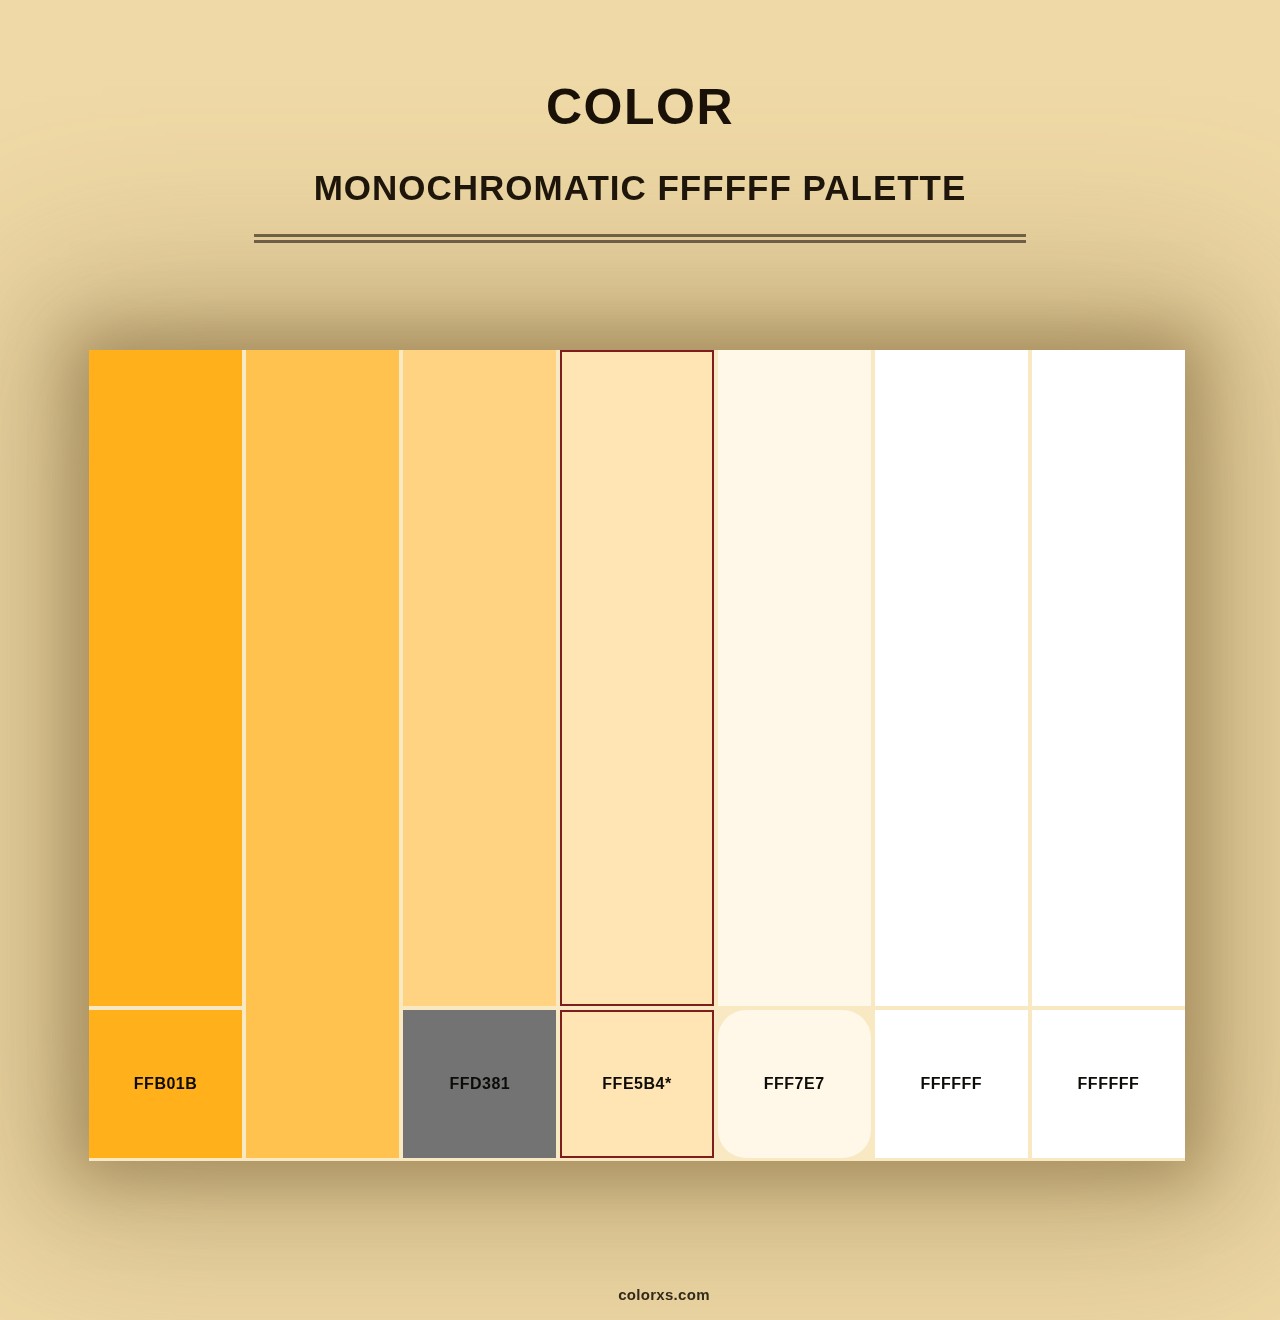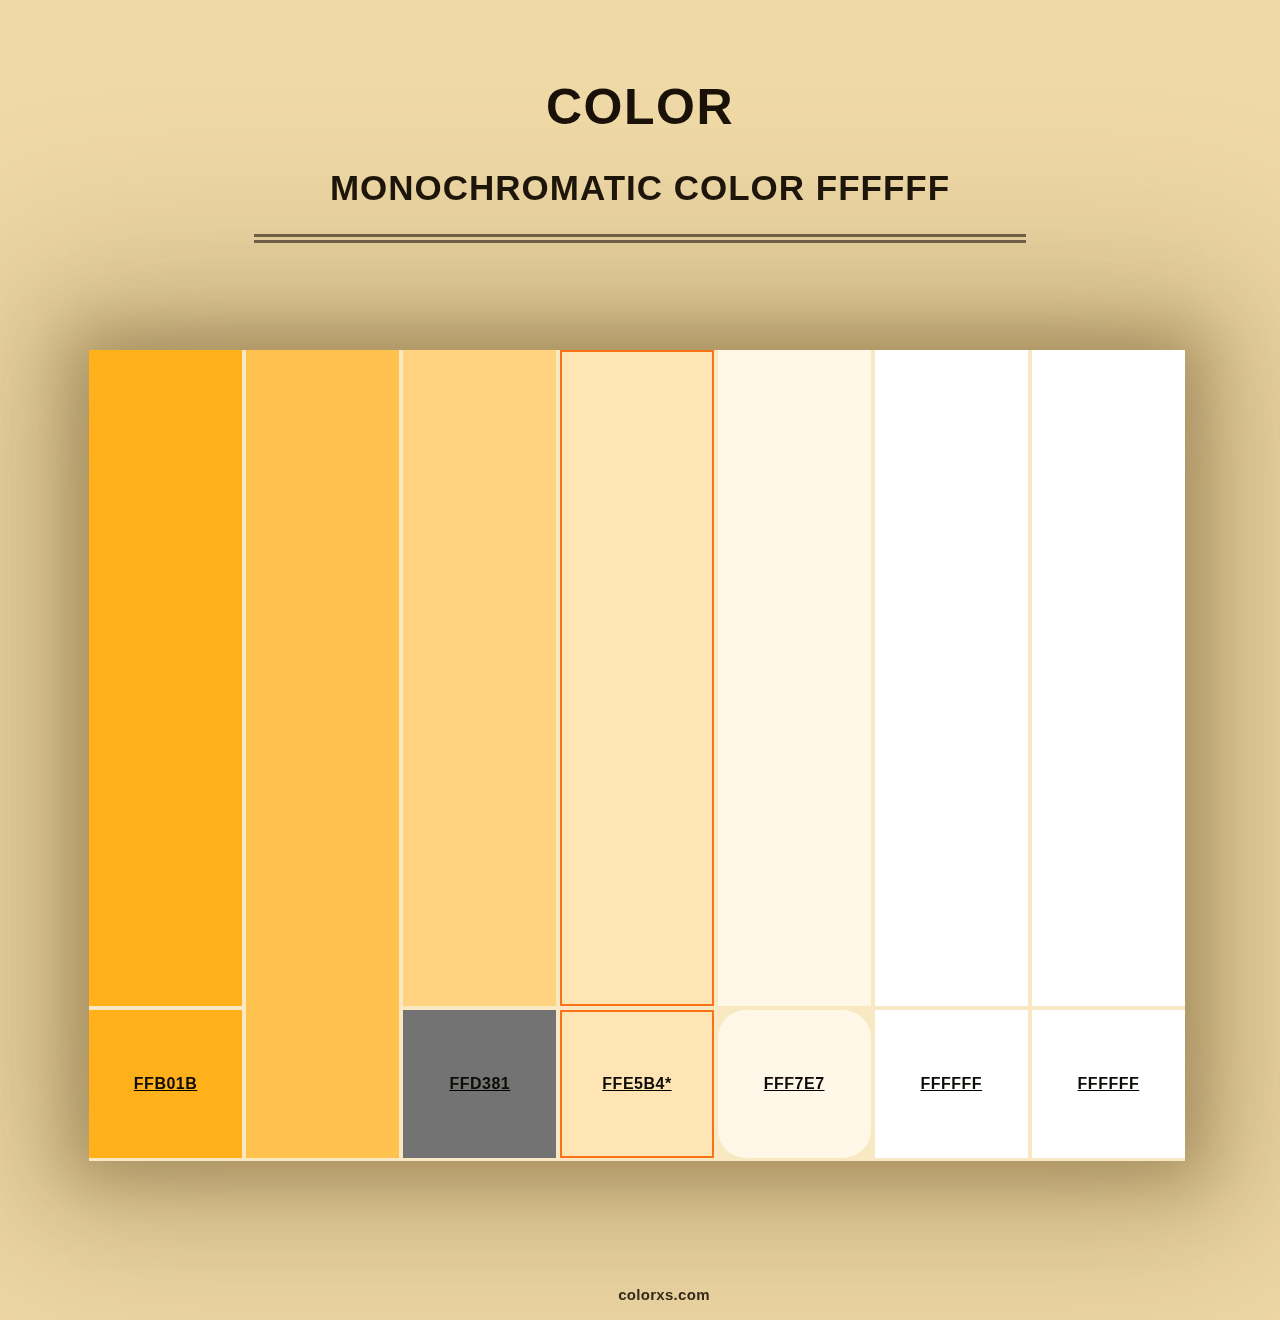--- a/index.html
+++ b/index.html
@@ -43,21 +43,20 @@
     top: 350px;
     width: 1096px;
     height: 811px;
     display: flex;
     gap: 4px;
     background: #F8E9C3;
     padding-bottom: 3px;
     box-shadow:
       0 0 60px 20px rgba(125, 99, 54, 0.50),
       0 0 170px 70px rgba(125, 99, 54, 0.33);
-    text-decoration: underline;
   }
   .column {
     flex: 1 1 0;
     display: flex;
     flex-direction: column;
     gap: 4px;
     min-width: 0;
   }
   .swatch { flex: 1 1 auto; }
   .chip {
@@ -68,21 +67,21 @@
     justify-content: center;
   }
   .chip-label {
     font-size: 16px;
     font-weight: 700;
     letter-spacing: 0.5px;
     color: #0E0C08;
   }
   .column.base .swatch,
   .column.base .chip {
-    border: 2px solid #f97316;
+    border: 2px solid #7f1d1d;
   }
 
   
   .footer {
     position: absolute;
     left: 0;
     top: 1286px;
     width: 1280px;
     text-align: center;
     margin-left: 24px;
@@ -94,21 +93,21 @@
     color: #332A1A;
   }
 </style>
 </head>
 <body>
 
 <div class="page">
 
   <div class="header">
     <div class="title">COLOR</div>
-    <div class="subtitle">MONOCHROMATIC COLOR FFFFFF</div>
+    <div class="subtitle">MONOCHROMATIC FFFFFF PALETTE</div>
     <div class="divider"></div>
   </div>
 
   <div class="palette" id="palette">
       <div class="column">
       <div class="swatch" style="background: rgb(255, 176, 27);"></div>
       <div class="chip" style="background: rgb(255, 176, 27);">
         <span class="chip-label">FFB01B</span>
       </div>
     </div>

